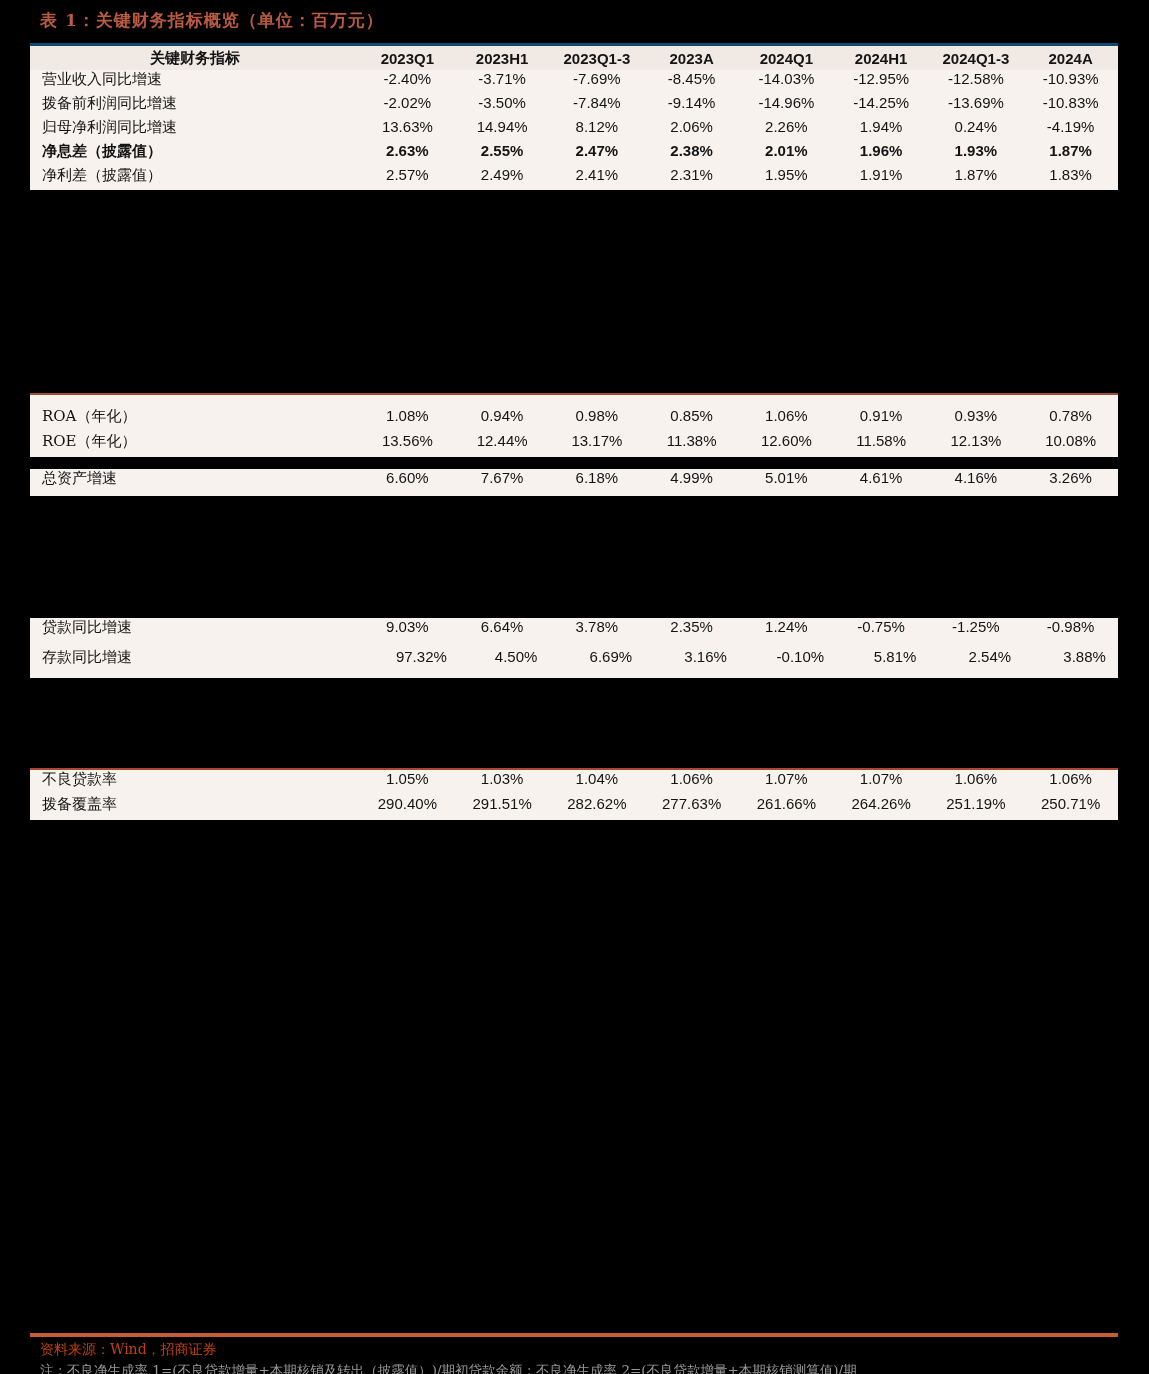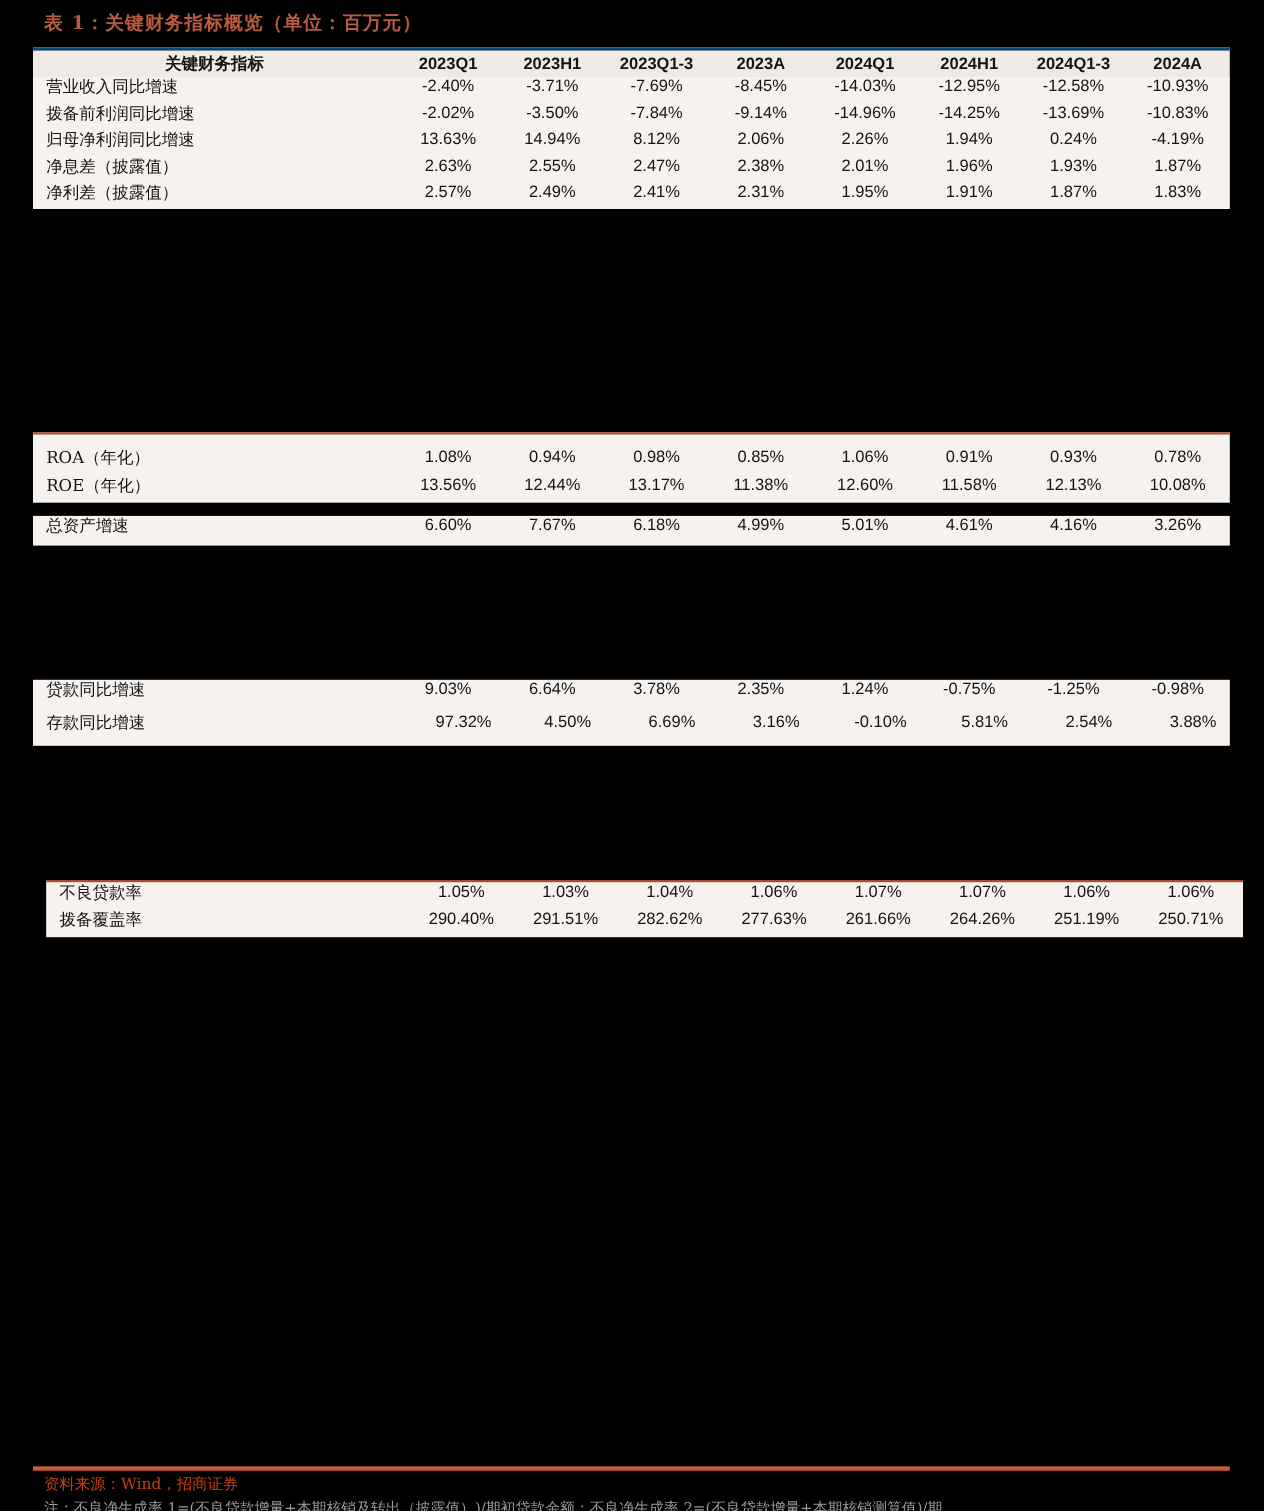--- a/index.html
+++ b/index.html
@@ -101,21 +101,21 @@
             <div class="cell-label">归母净利润同比增速</div>
             <div class="cell-val">13.63%</div>
             <div class="cell-val">14.94%</div>
             <div class="cell-val">8.12%</div>
             <div class="cell-val">2.06%</div>
             <div class="cell-val">2.26%</div>
             <div class="cell-val">1.94%</div>
             <div class="cell-val">0.24%</div>
             <div class="cell-val">-4.19%</div>
           </div>
-          <div class="row" style="height: 24px;">
+          <div class="row" style="height: 24px; font-weight: bold;">
             <div class="cell-label">净息差（披露值）</div>
             <div class="cell-val">2.63%</div>
             <div class="cell-val">2.55%</div>
             <div class="cell-val">2.47%</div>
             <div class="cell-val">2.38%</div>
             <div class="cell-val">2.01%</div>
             <div class="cell-val">1.96%</div>
             <div class="cell-val">1.93%</div>
             <div class="cell-val">1.87%</div>
           </div>
@@ -185,21 +185,21 @@
             <div class="cell-val">97.32%</div>
             <div class="cell-val">4.50%</div>
             <div class="cell-val">6.69%</div>
             <div class="cell-val">3.16%</div>
             <div class="cell-val">-0.10%</div>
             <div class="cell-val">5.81%</div>
             <div class="cell-val">2.54%</div>
             <div class="cell-val">3.88%</div>
           </div>
         </div>
-        <div class="block topline" style="top: 800px; margin-left: 12px;">
+        <div class="block topline" style="top: 768px;">
           <div class="row" style="height: 25px;">
             <div class="cell-label">不良贷款率</div>
             <div class="cell-val">1.05%</div>
             <div class="cell-val">1.03%</div>
             <div class="cell-val">1.04%</div>
             <div class="cell-val">1.06%</div>
             <div class="cell-val">1.07%</div>
             <div class="cell-val">1.07%</div>
             <div class="cell-val">1.06%</div>
             <div class="cell-val">1.06%</div>

